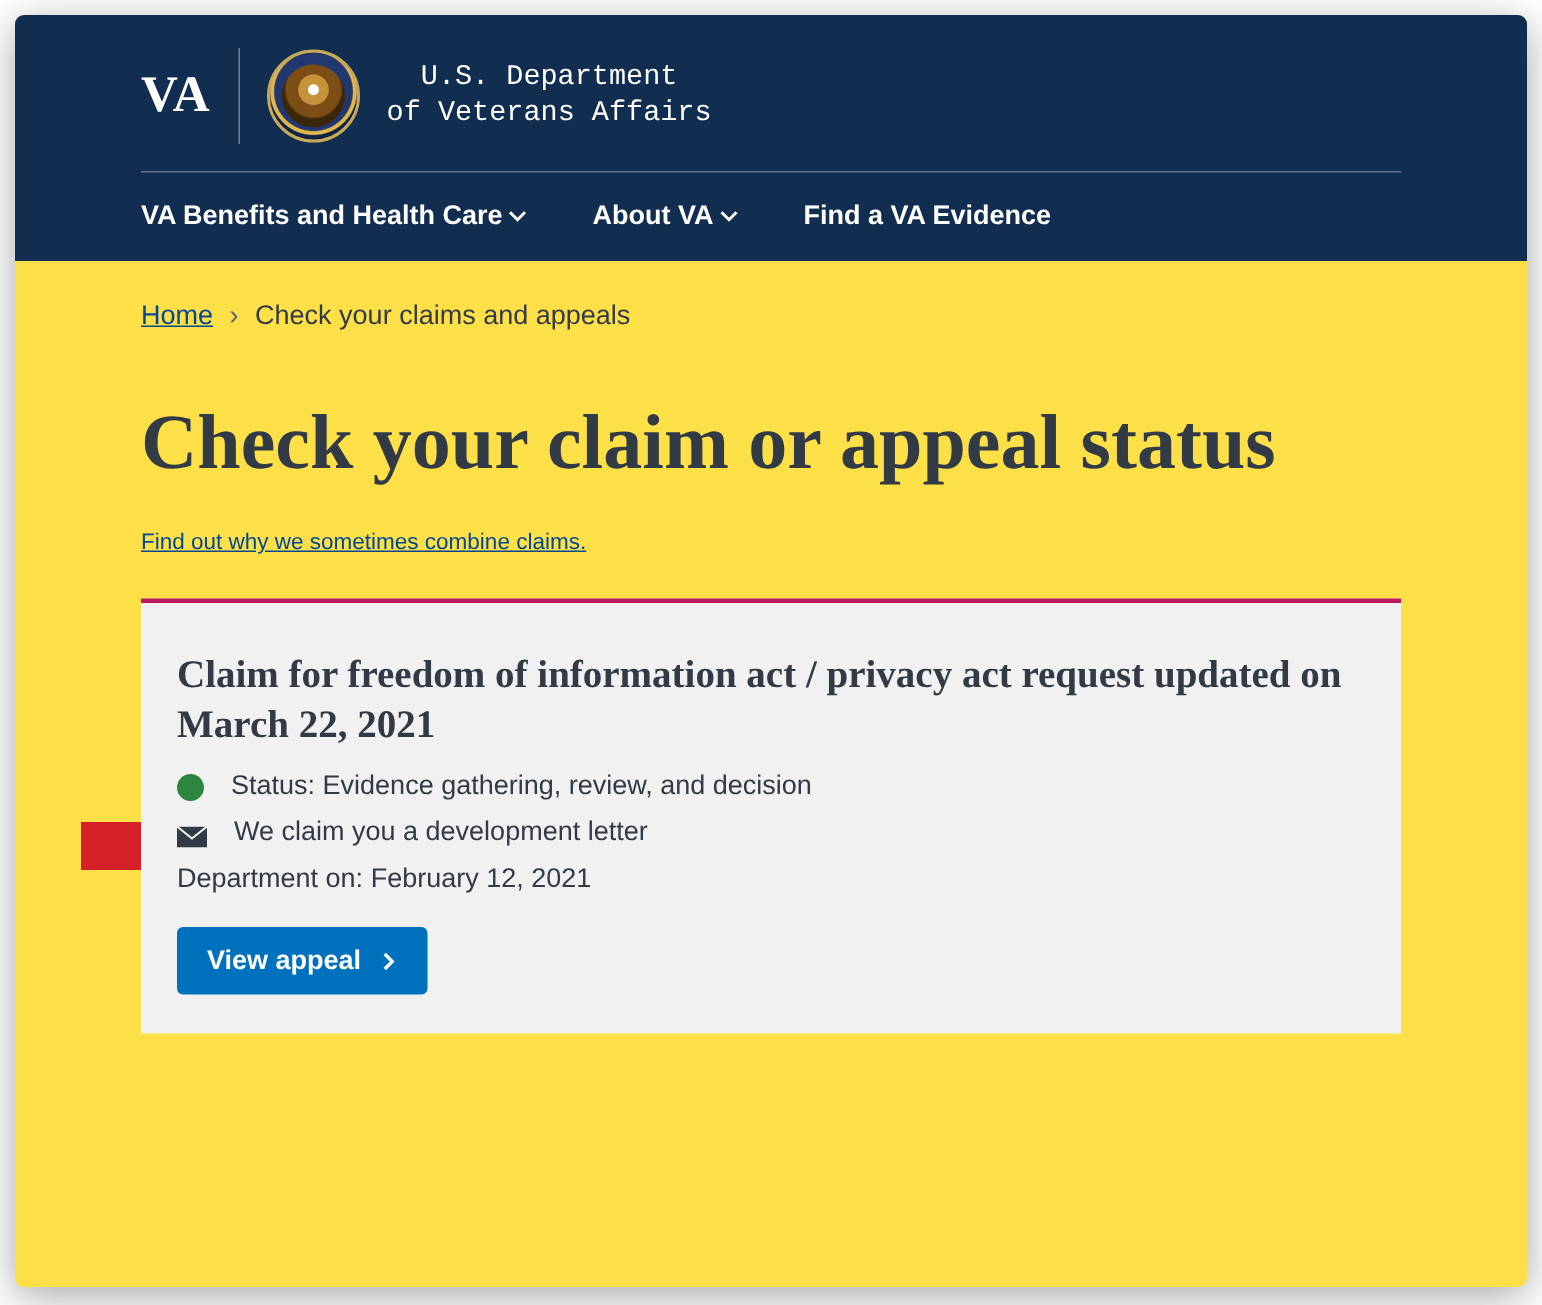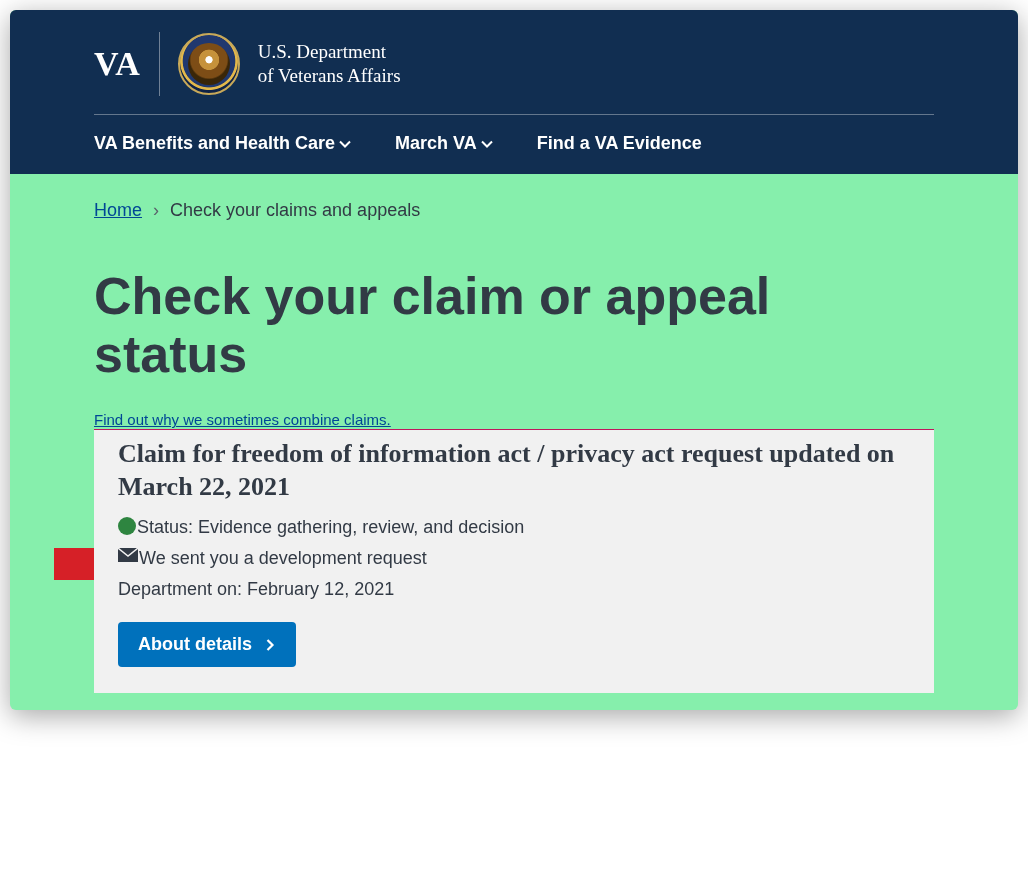--- a/index.html
+++ b/index.html
@@ -5,26 +5,26 @@
   * { box-sizing: border-box; margin: 0; padding: 0; }
   body {
     font-family: "Source Sans Pro", -apple-system, "Helvetica Neue", Arial, sans-serif;
     background: #fff;
     width: 1028px;
     height: 870px;
     overflow: hidden;
   }
   .page-frame {
     width: 1008px;
-    height: 700px;
+    height: 848px;
     margin: 10px;
     border-radius: 6px;
     box-shadow: 0 6px 28px rgba(0,0,0,.35);
     overflow: hidden;
-    background: #86efac;
+    background: #fde047;
     position: relative;
   }
   
   .va-header {
     background: #112e51;
     color: #fff;
     padding: 22px 0 0 0;
   }
   .va-header-inner {
     max-width: 860px;
@@ -58,23 +58,24 @@
     flex: 0 0 auto;
   }
   .seal::after{
     content:"";
     position:absolute; inset:8px;
     border-radius:50%;
     background: radial-gradient(circle at 50% 40%, #fff 0 10%, #c6923b 12% 30%, #7d4d16 32% 55%, #3a2608 60% 100%);
     filter: blur(.3px);
   }
   .dept-text {
-    font-family: Liberation Serif, serif;
+    font-family: Liberation Mono, monospace;
     font-size: 19px;
     line-height: 1.25;
+    text-align: center;
   }
   .nav-row {
     border-top: 1px solid rgba(255,255,255,.35);
     display: flex;
     gap: 44px;
     padding: 18px 0 20px;
     font-weight: 700;
     font-size: 18px;
   }
   .nav-item {
@@ -99,51 +100,52 @@
   .breadcrumb {
     font-size: 18px;
     color: #323a45;
     margin-bottom: 46px;
   }
   .breadcrumb a {
     color: #004795;
   }
   .breadcrumb-sep { margin: 0 6px; color:#5b616b;}
   .page-title {
-    font-family: Liberation Sans, sans-serif;
+    font-family: Liberation Serif, serif;
     font-weight: 800;
     font-size: 52px;
     line-height: 1.12;
     color: #323a45;
     margin-bottom: 28px;
   }
   .combine-link {
     color: #004795;
     font-size: 15px;
     text-decoration: underline;
   }
 
   .claim-card {
-    border-top: 1px solid #be185d;
+    margin-top: 28px;
+    border-top: 3px solid #be185d;
     background: #f1f1f1;
-    padding: 8px 24px 26px;
+    padding: 32px 24px 26px;
     position: relative;
   }
   .claim-title {
     font-family: Georgia, 'Times New Roman', serif;
     font-weight: 800;
     font-size: 26px;
     line-height: 1.25;
     color: #323a45;
     margin-bottom: 14px;
   }
   .claim-row {
     display:flex;
-    align-items:flex-start;
-    gap:1px;
+    align-items:flex-end;
+    gap:18px;
     font-size: 18px;
     color: #323a45;
     margin-bottom: 10px;
   }
   .status-dot {
     width: 18px; height:18px; border-radius:50%;
     background:#2e8540;
     flex:0 0 auto;
   }
   .mail-icon { width:20px; flex:0 0 auto; color:#323a45;}
@@ -201,21 +203,21 @@
       <nav class="nav-row">
         <div class="nav-item">
           <span>VA Benefits and Health Care</span>
           <span class="chev">
             <svg viewBox="0 0 12 12" width="12" height="12">
                 <path d="M1 3.5 L6 8.5 L11 3.5" fill="none" stroke="#fff" stroke-width="2"></path>
               </svg>
           </span>
         </div>
         <div class="nav-item">
-          <span>March VA</span>
+          <span>About VA</span>
           <span class="chev">
             <svg viewBox="0 0 12 12" width="12" height="12">
                 <path d="M1 3.5 L6 8.5 L11 3.5" fill="none" stroke="#fff" stroke-width="2"></path>
               </svg>
           </span>
         </div>
         <div class="nav-item">
           <span>Find a VA Evidence</span>
         </div>
       </nav>
@@ -244,32 +246,32 @@
         </span>
       </div>
 
       <div class="claim-row">
         <span class="mail-icon">
           <svg viewBox="0 0 20 14" width="20" height="14">
               <path d="M0 0h20v14H0z" fill="#323a45"></path>
               <path d="M0 0l10 8L20 0" fill="none" stroke="#f1f1f1" stroke-width="1.4"></path>
             </svg>
         </span>
-        <span>We sent you a development request</span>
+        <span>We claim you a development letter</span>
       </div>
 
       <div class="claim-row">
         <span>
           <span class="bold">Department on:</span>
           <span>February 12, 2021</span>
         </span>
       </div>
 
       <button class="view-btn">
-        <span>About details</span>
+        <span>View appeal</span>
         <span class="chev">
           <svg viewBox="0 0 12 12" width="12" height="12">
               <path d="M3.5 1 L8.5 6 L3.5 11" fill="none" stroke="#fff" stroke-width="2.2"></path>
             </svg>
         </span>
       </button>
     </section>
   </main>
 </div>
 

